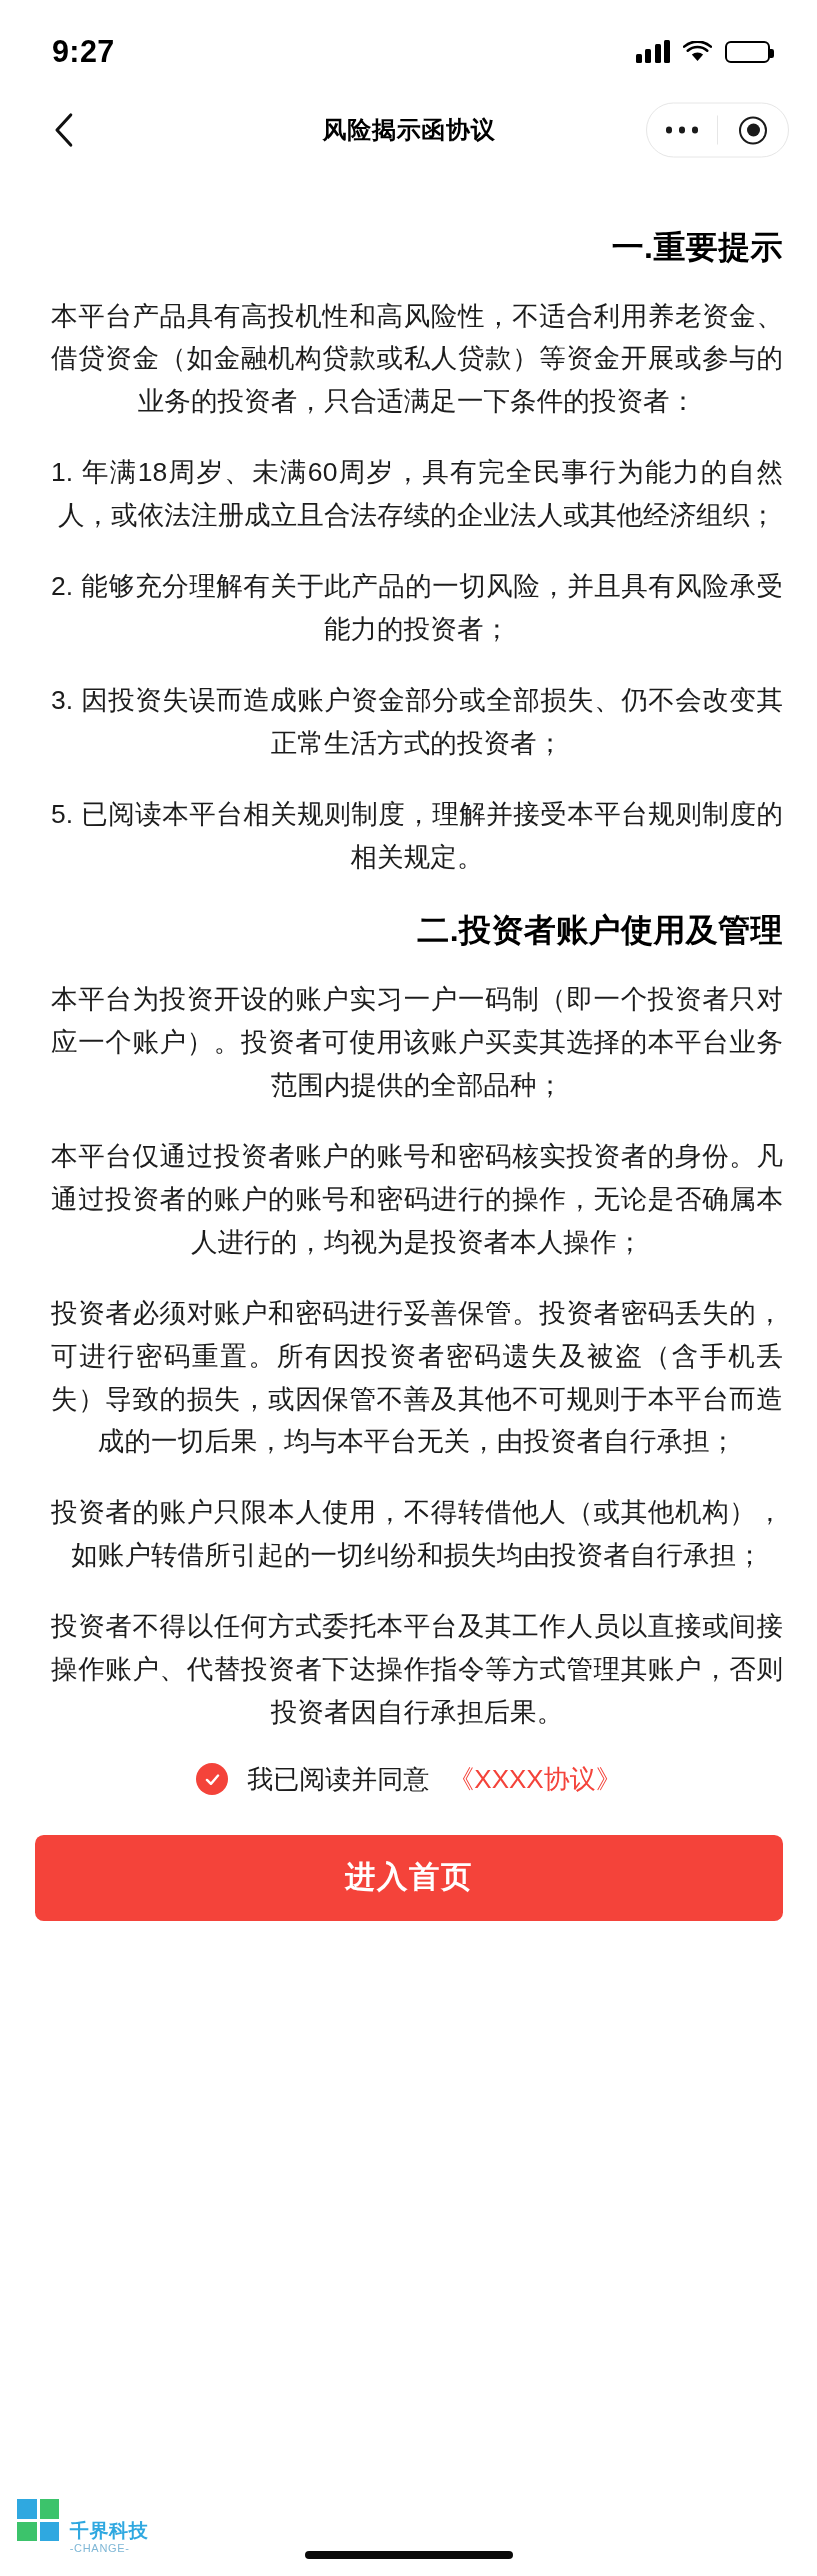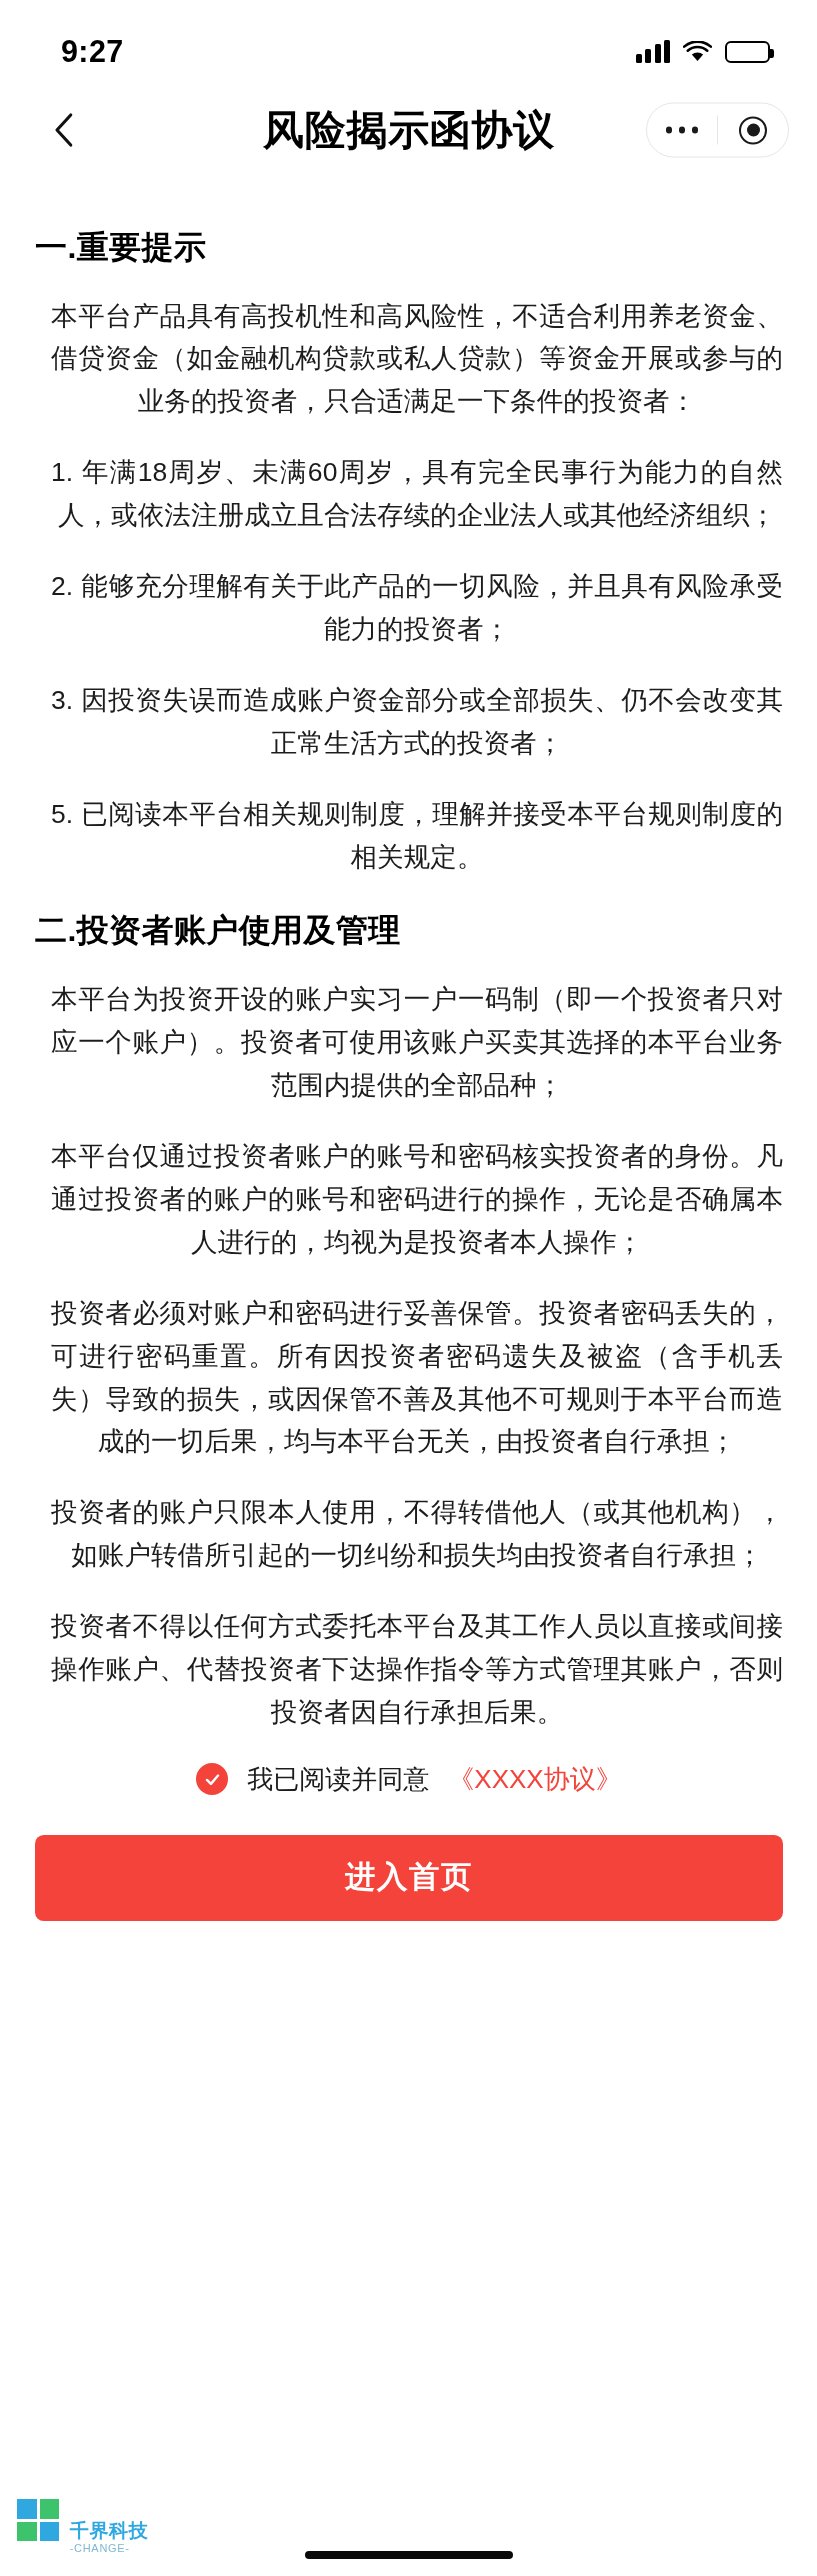--- a/index.html
+++ b/index.html
@@ -24,21 +24,20 @@
     display: flex;
     align-items: center;
     justify-content: space-between;
     padding: 16px 48px 0 52px;
   }
   .status-time {
     font-size: 30.5px;
     font-weight: bold;
     color: #000;
     letter-spacing: 0.4px;
-    margin-left: 9px;
   }
   .status-right {
     display: flex;
     align-items: center;
     gap: 13px;
   }
   .signal-bars {
     display: flex;
     align-items: flex-end;
     gap: 3.6px;
@@ -94,21 +93,21 @@
     display: flex;
     align-items: center;
     justify-content: center;
     margin-left: 10.2px;
   }
   .back-btn svg { display: block; }
   .nav-title {
     position: absolute;
     left: 0; right: 0;
     text-align: center;
-    font-size: 41px;
+    font-size: 24px;
     font-weight: bold;
     color: #000;
     letter-spacing: 0.7px;
     pointer-events: none;
   }
   .capsule {
     position: absolute;
     right: 29px;
     top: 50%;
     transform: translateY(-50%);
@@ -155,21 +154,21 @@
   }
 
   
   .content {
     padding: 22px 35px 0 35px;
   }
   .section-title {
     font-size: 32px;
     font-weight: bold;
     color: #000;
-    text-align: left;
+    text-align: right;
     margin: 30.5px 0 25px 0;
     letter-spacing: 0.4px;
   }
   p.para {
     font-size: 26.5px;
     line-height: 1.62;
     color: #1c1c1c;
     text-align: justify;
     text-align-last: center;
     margin: 0 0 28px 16px;

